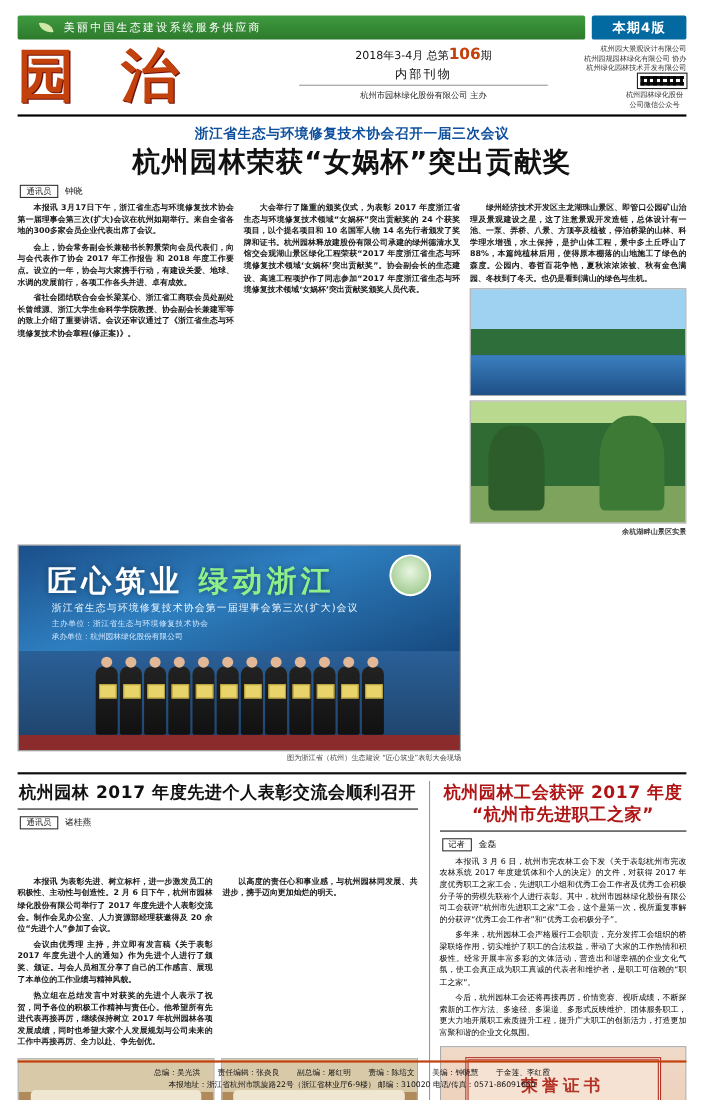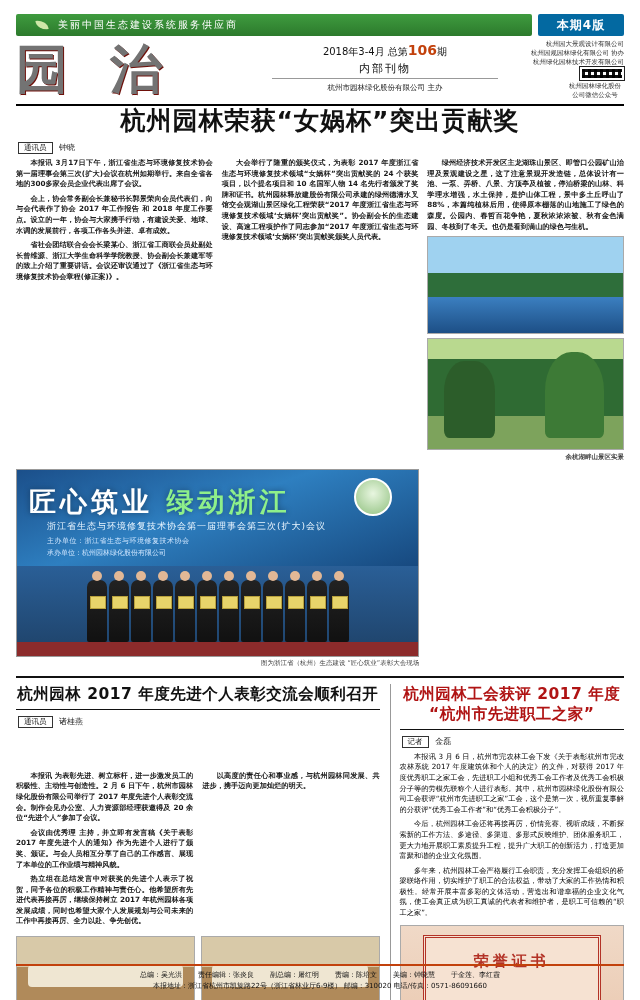--- a/index.html
+++ b/index.html
@@ -67,21 +67,21 @@
     height:60px;
   }
   .mh-logo{
     width:250px;
     position:relative;
   }
   .mh-logo .title{
     font-family:"DejaVu Serif","Liberation Serif",serif;
     font-size:52px;
     font-weight:bold;
-    color:#737373;
+    color:#c2410c;
     letter-spacing:12px;
     line-height:58px;
     text-shadow:1px 1px 0 #6e100a;
   }
   .mh-mid{
     flex:1;
     padding:2px 6px 0 6px;
     border-left:0;
   }
   .mh-issue{
@@ -190,21 +190,21 @@
     position:relative;
     background:linear-gradient(#123a6a,#1d5ea0 55%,#163f6b);
     overflow:hidden;
   }
   .mp-banner{
     height:96px;
     position:relative;
     background:linear-gradient(160deg,#1b4f8a,#2e7fc0 45%,#17497f);
   }
   .mp-banner .bigtext{
-    position:absolute;top:14px;left:12px;
+    position:absolute;top:14px;left:26px;
     font-size:27px;font-weight:bold;color:#fff;
     letter-spacing:4px;
     text-shadow:0 0 6px rgba(0,0,0,.4);
   }
   .mp-banner .bigtext .green{color:#8ff08a;}
   .mp-banner .line2{
     position:absolute;top:50px;left:30px;
     font-size:9px;color:#eaf6ff;letter-spacing:1px;
   }
   .mp-banner .line3{
@@ -365,20 +365,21 @@
     </div>
     <div class="mh-right">
       <div>杭州园大景观设计有限公司</div>
       <div>杭州园规园林绿化有限公司  协办</div>
       <div>杭州绿化园林技术开发有限公司</div>
       <div class="qr"></div>
       <div class="qr-cap">杭州园林绿化股份公司微信公众号</div>
     </div>
   </div>
 
+  <div class="subhead">浙江省生态与环境修复技术协会召开一届三次会议</div>
   <div class="headline">杭州园林荣获“女娲杯”突出贡献奖</div>
   <div class="byline">
     <span class="box">通讯员</span>
     <span>钟晓</span>
   </div>
 
   <div class="cols3">
     <div class="col">
       <p>本报讯  3月17日下午，浙江省生态与环境修复技术协会第一届理事会第三次(扩大)会议在杭州如期举行。来自全省各地的300多家会员企业代表出席了会议。</p>
       <p>会上，协会常务副会长兼秘书长郭景荣向会员代表们，向与会代表作了协会 2017 年工作报告 和 2018 年度工作要点。设立的一年，协会与大家携手行动，有建设关爱、地球、水调的发展前行，各项工作各头并进、卓有成效。</p>
@@ -462,22 +463,22 @@
     <div class="right">
       <div class="h2 red">杭州园林工会获评 2017 年度</div>
       <div class="h2 red">“杭州市先进职工之家”</div>
       <div class="hr-thin"></div>
       <div class="byline">
         <span class="box">记者</span>
         <span>金磊</span>
       </div>
       <div class="rc-body">
         <p>本报讯  3 月 6 日，杭州市完农林工会下发《关于表彰杭州市完改农林系统 2017 年度建筑体和个人的决定》的文件，对获得 2017 年度优秀职工之家工会，先进职工小组和优秀工会工作者及优秀工会积极分子等的劳模先联称个人进行表彰。其中，杭州市园林绿化股份有限公司工会获评“杭州市先进职工之家”工会，这个是第一次，视所重复事解的分获评“优秀工会工作者”和“优秀工会积极分子”。</p>
+        <p>多年来，杭州园林工会严格履行工会职责，充分发挥工会组织的桥梁联络作用，切实维护了职工的合法权益，带动了大家的工作热情和积极性。经常开展丰富多彩的文体活动，营造出和谐幸福的企业文化气氛，使工会真正成为职工真诚的代表者和维护者，是职工可信赖的“职工之家”。</p>
         <p>今后，杭州园林工会还将再接再厉，价情竞赛、视听成绩，不断探索新的工作方法、多途径、多渠道、多形式反映维护、团体服务职工，更大力地开展职工素质提升工程，提升广大职工的创新活力，打造更加富聚和谐的企业文化氛围。</p>
-        <p>多年来，杭州园林工会严格履行工会职责，充分发挥工会组织的桥梁联络作用，切实维护了职工的合法权益，带动了大家的工作热情和积极性。经常开展丰富多彩的文体活动，营造出和谐幸福的企业文化气氛，使工会真正成为职工真诚的代表者和维护者，是职工可信赖的“职工之家”。</p>
       </div>
       <div class="cert">
         <div class="inner">
           <div class="t1">荣誉证书</div>
 
         </div>
       </div>
 
     </div>
   </div>

